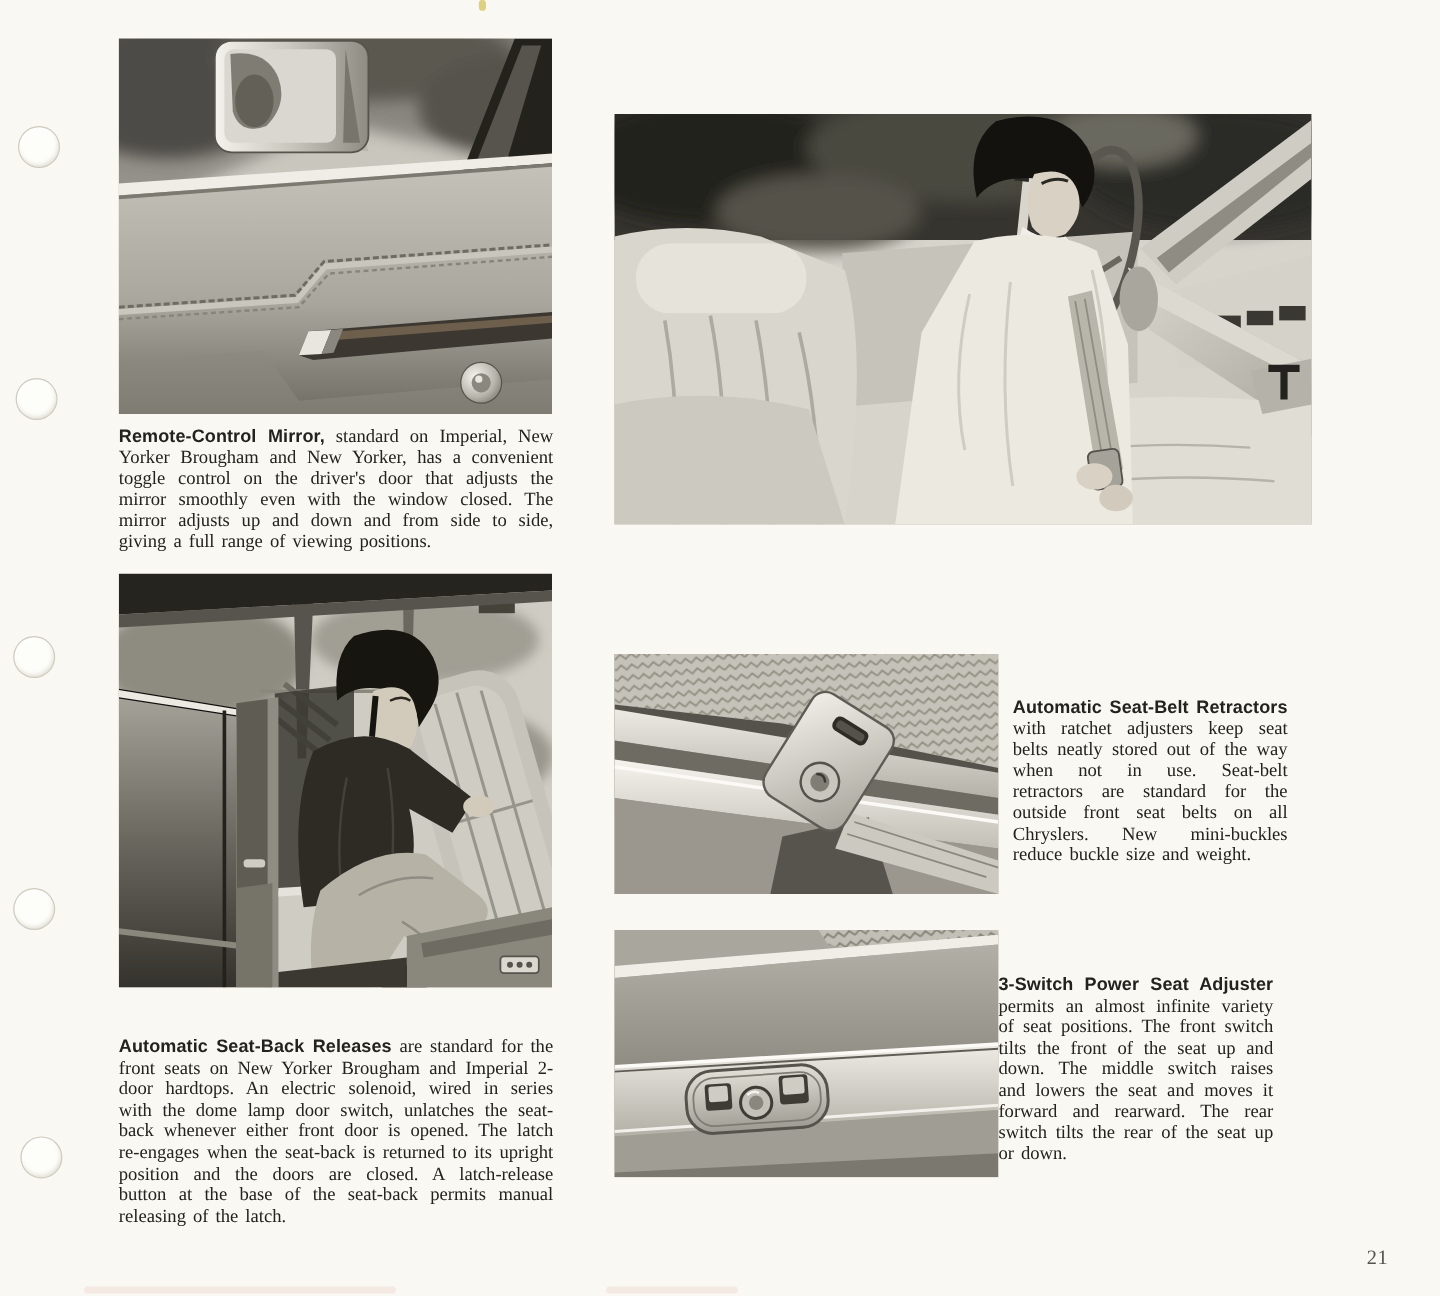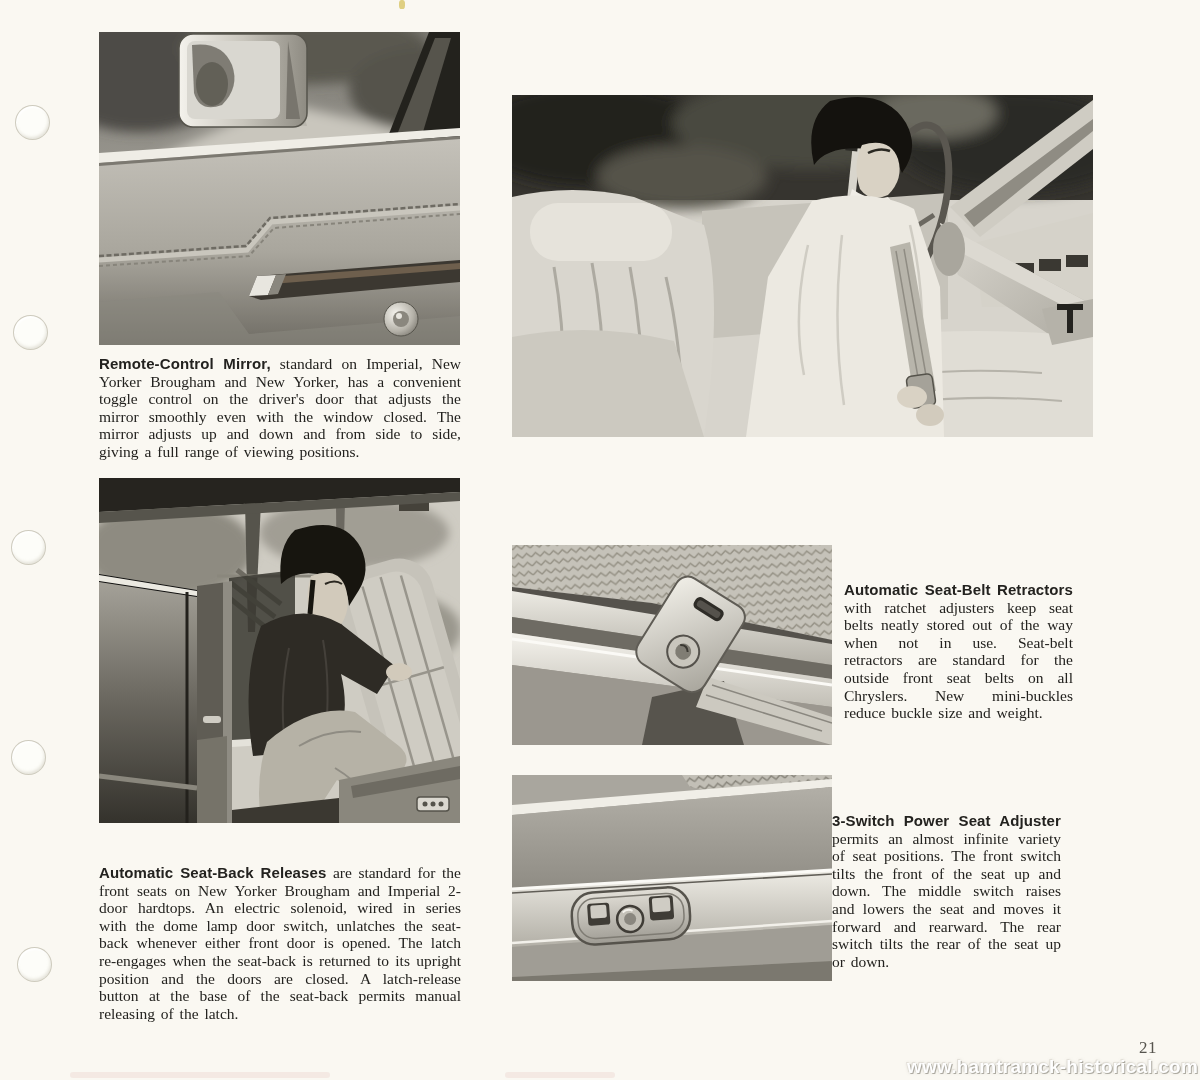--- a/index.html
+++ b/index.html
@@ -370,18 +370,17 @@
         <circle cx="118" cy="144" r="13" fill="#c4c1b8" stroke="#3f3c36" stroke-width="2.5"></circle>
         <circle cx="118" cy="144" r="6" fill="#8a877f"></circle>
         <path d="M111,137 q5,-4 10,-1" stroke="#f4f2ec" stroke-width="2" fill="none"></path>
       </g>
     </svg>
   </figure>
 
   <p class="caption c5"><b class="lead">3-Switch Power Seat Adjuster</b><span> permits an almost infinite variety of seat positions. The front switch tilts the front of the seat up and down. The middle switch raises and lowers the seat and moves it forward and rearward. The rear switch tilts the rear of the seat up or down.</span></p>
 
   <div class="pagenum">21</div>
-  <div class="watermark">www.hamtramck-historical.com</div>
 
   <div class="speck s1"></div>
   <div class="smudge m1"></div>
   <div class="smudge m2"></div>
 </div>
 
 </body></html>

